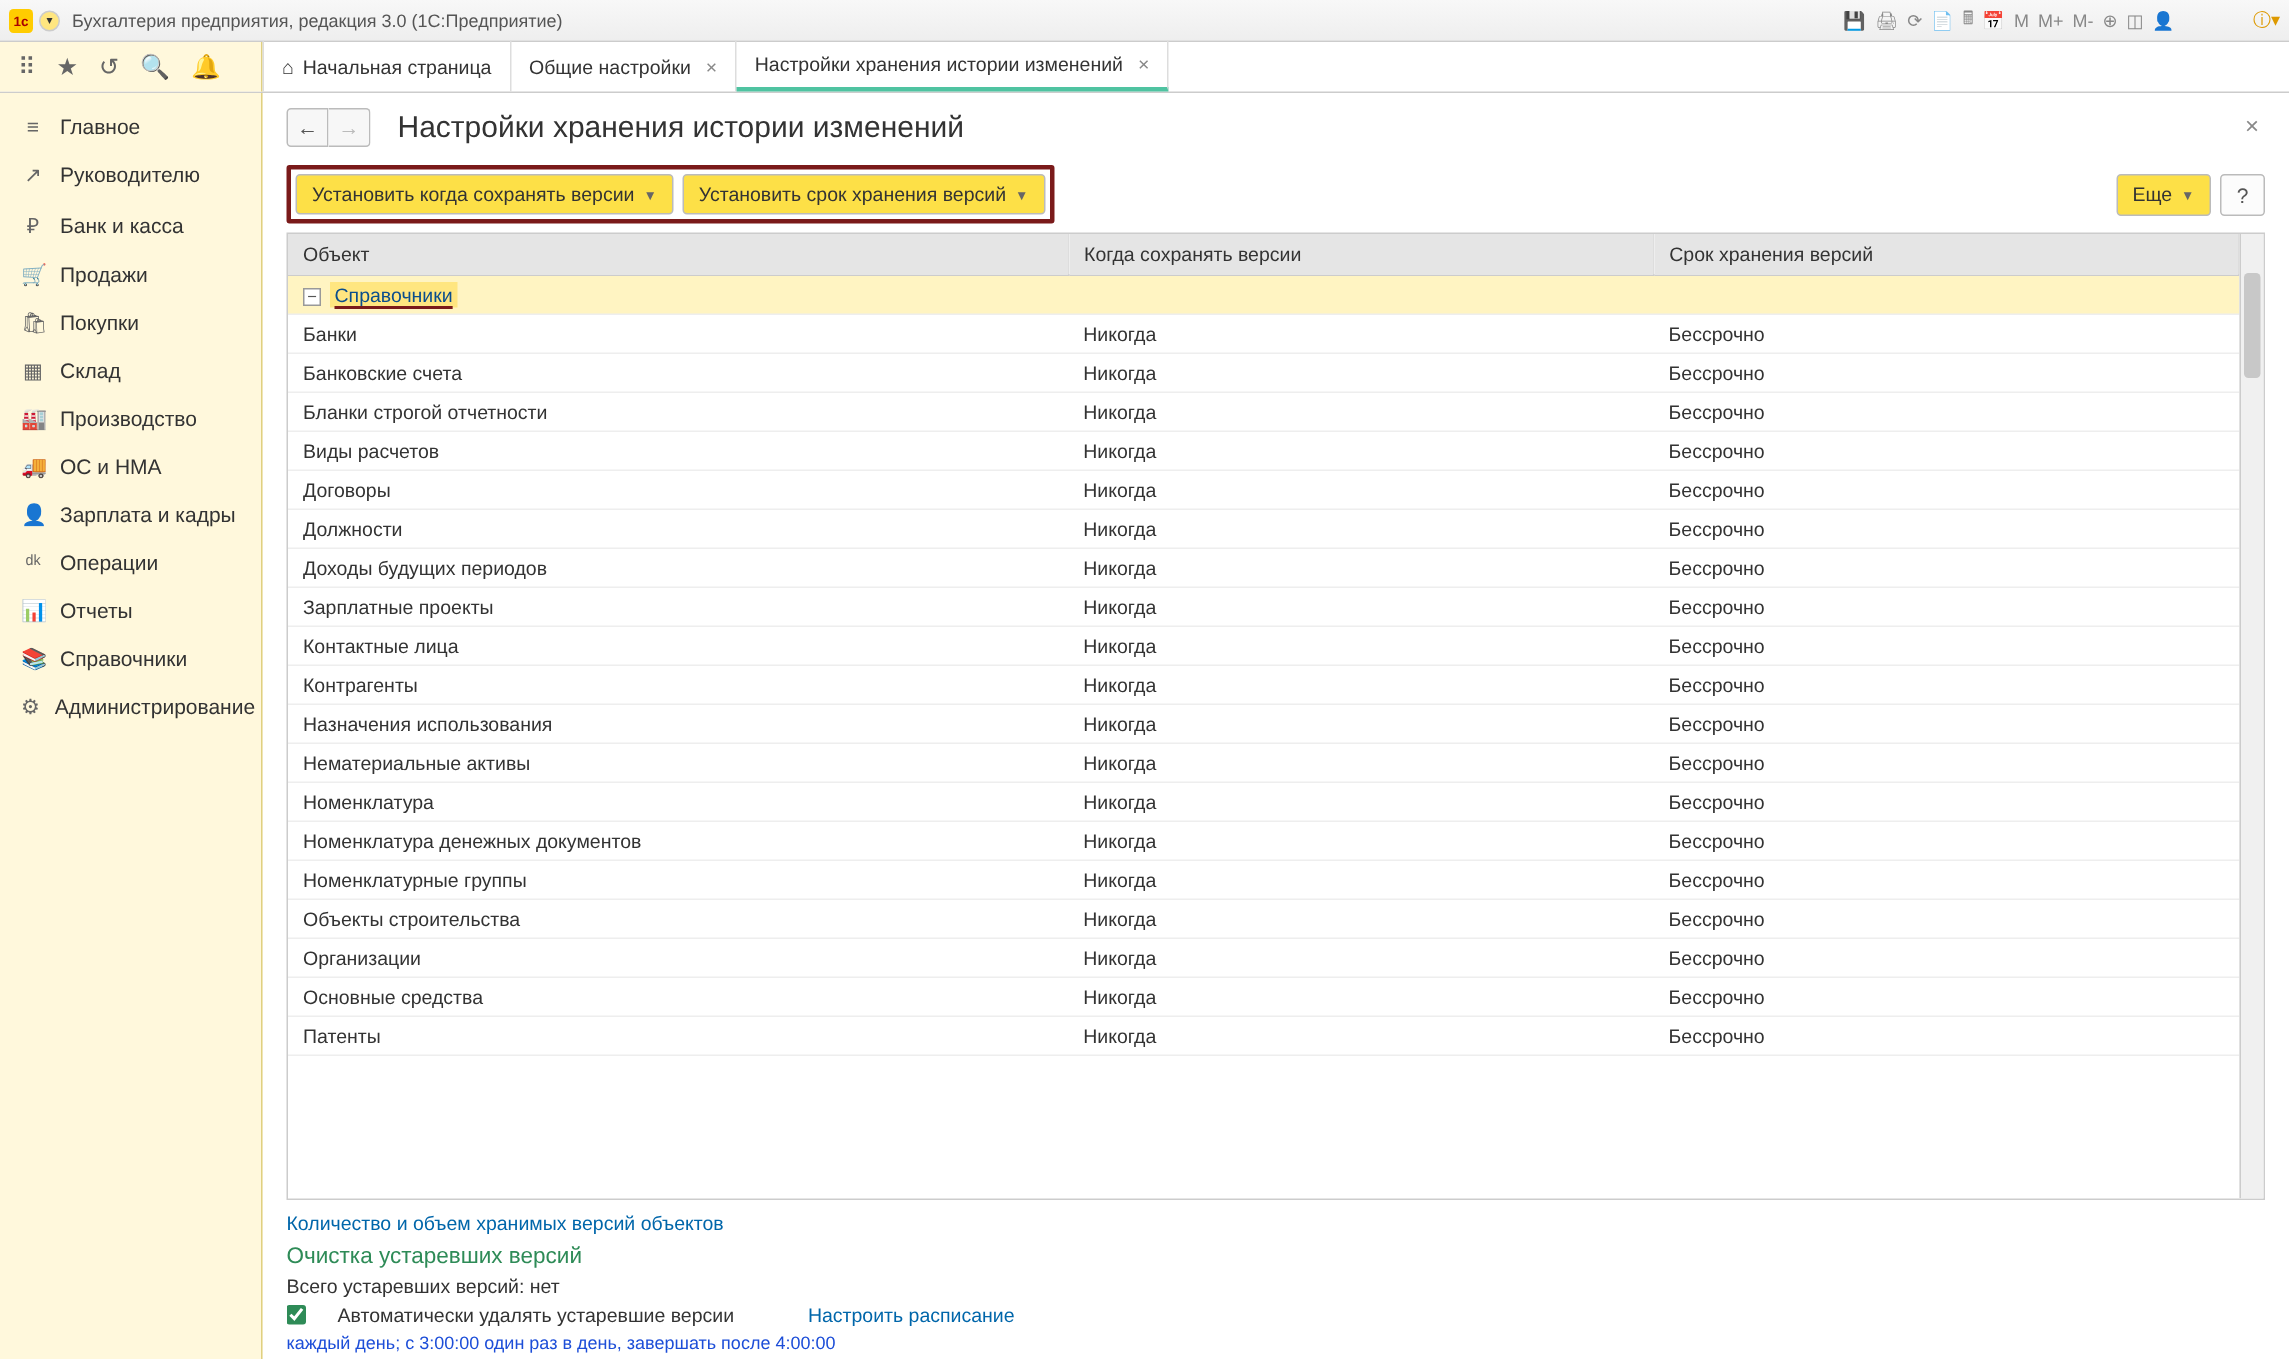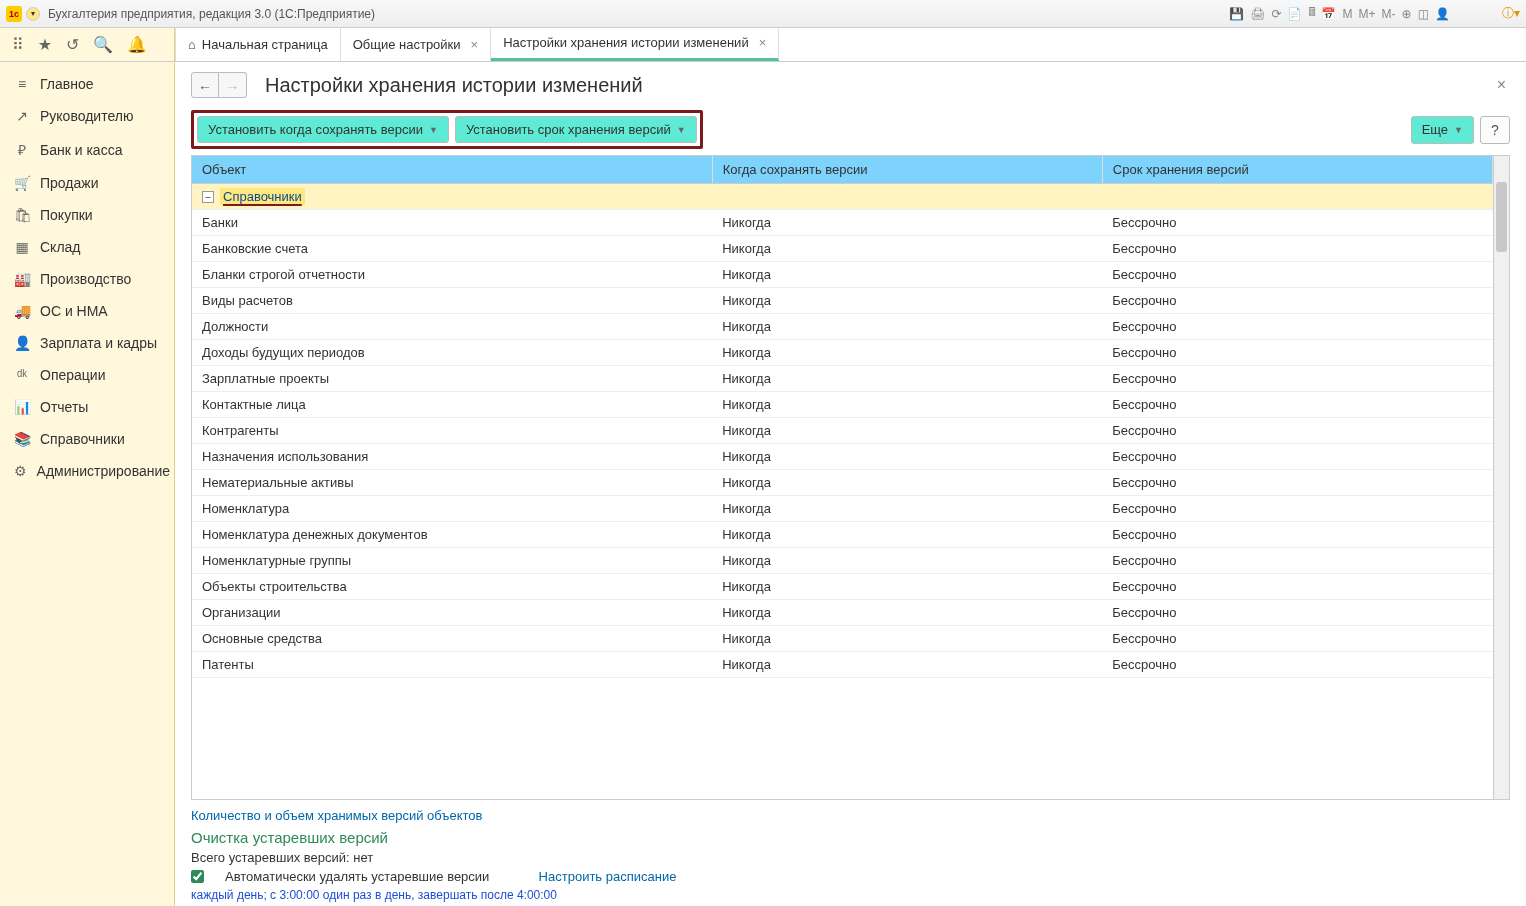--- a/index.html
+++ b/index.html
@@ -26,28 +26,28 @@
 .main { flex:1; display:flex; flex-direction:column; padding: 10px 16px 8px 16px; overflow:hidden;}
 .page-head{display:flex;align-items:center;gap:18px;margin-bottom:12px;}
 .navarrows{display:flex;gap:0;}
 .navarrows button{width:28px;height:26px;border:1px solid #bbb;background:#f7f7f7;font-size:14px;color:#555;cursor:pointer;}
 .navarrows button:first-child{border-top-left-radius:3px;border-bottom-left-radius:3px;}
 .navarrows button:last-child{border-top-right-radius:3px;border-bottom-right-radius:3px;border-left:none;color:#bbb;}
 .page-title{font-size:20px;color:#333;}
 .close-page{margin-left:auto;font-size:16px;color:#888;cursor:pointer;padding:4px;}
 .toolbar{display:flex;align-items:center;gap:8px;margin-bottom:6px;}
 .hlbox{border:3px solid #7a1a1a;padding:3px;display:flex;gap:6px;border-radius:2px;}
-.tbtn{border:1px solid #bbb;background:#5eead4;padding:5px 10px;font-size:13px;border-radius:3px;cursor:pointer;display:flex;align-items:center;gap:6px;}
+.tbtn{border:1px solid #bbb;background:#fde047;padding:5px 10px;font-size:13px;border-radius:3px;cursor:pointer;display:flex;align-items:center;gap:6px;}
 .tbtn .car{font-size:9px;color:#666;}
 .toolbar .right{margin-left:auto;display:flex;gap:6px;}
 .qbtn{border:1px solid #bbb;background:#fcfcfc;width:30px;height:28px;border-radius:3px;display:flex;align-items:center;justify-content:center;font-size:14px;color:#555;cursor:pointer;}
 .gridwrap{flex:1;border:1px solid #ccc;display:flex;overflow:hidden;min-height:200px;}
 .grid{flex:1;overflow:auto;}
 .grid table{width:100%;border-collapse:collapse;}
-.grid th{background:#7dd3fc;border-bottom:1px solid #ccc;border-right:1px solid #ddd;text-align:left;padding:6px 10px;font-weight:normal;font-size:13px;position:sticky;top:0;}
+.grid th{background:#e5e5e5;border-bottom:1px solid #ccc;border-right:1px solid #ddd;text-align:left;padding:6px 10px;font-weight:normal;font-size:13px;position:sticky;top:0;}
 .grid td{border-bottom:1px solid #eee;padding:5px 10px;font-size:13px;}
 .grid tr.group td{background:#fff4c2;}
 .grid tr.group .gname{color:#0a4d8c;text-decoration:underline;text-decoration-color:#7a1a1a;text-decoration-thickness:2px;text-underline-offset:3px;background:#ffe680;padding:1px 3px;}
 .grid tr.group .exp{display:inline-block;width:12px;height:12px;border:1px solid #999;text-align:center;line-height:10px;font-size:11px;margin-right:6px;color:#555;background:#fff;}
 .col-obj{width:40%;}
 .col-when{width:30%;}
 .indent{padding-left:42px;}
 .scrolltrack{width:16px;background:#f0f0f0;border-left:1px solid #ccc;position:relative;}
 .scrollthumb{position:absolute;left:2px;right:2px;top:26px;height:70px;background:#c8c8c8;border-radius:3px;}
 .bottom{padding-top:8px;font-size:13px;}
@@ -223,20 +223,25 @@
                 <td class="indent">Бланки строгой отчетности</td>
                 <td>Никогда</td>
                 <td>Бессрочно</td>
               </tr>
               <tr>
                 <td class="indent">Виды расчетов</td>
                 <td>Никогда</td>
                 <td>Бессрочно</td>
               </tr>
               <tr>
+                <td class="indent">Договоры</td>
+                <td>Никогда</td>
+                <td>Бессрочно</td>
+              </tr>
+              <tr>
                 <td class="indent">Должности</td>
                 <td>Никогда</td>
                 <td>Бессрочно</td>
               </tr>
               <tr>
                 <td class="indent">Доходы будущих периодов</td>
                 <td>Никогда</td>
                 <td>Бессрочно</td>
               </tr>
               <tr>

